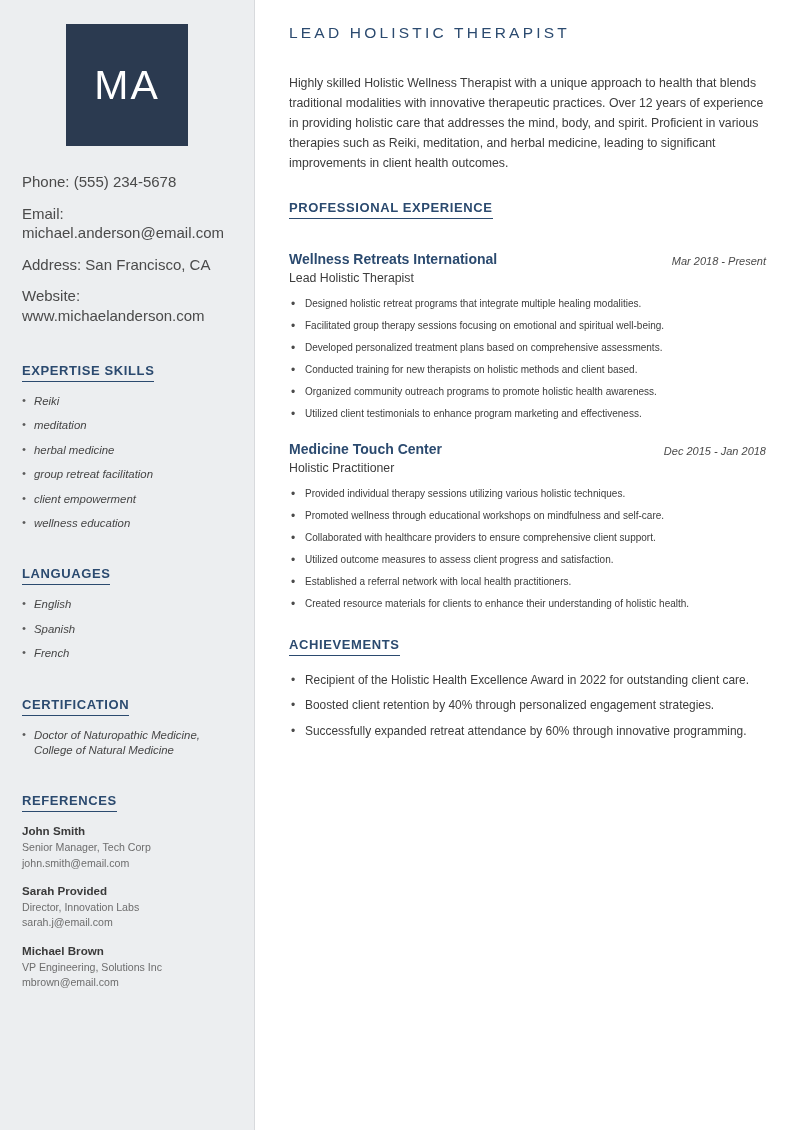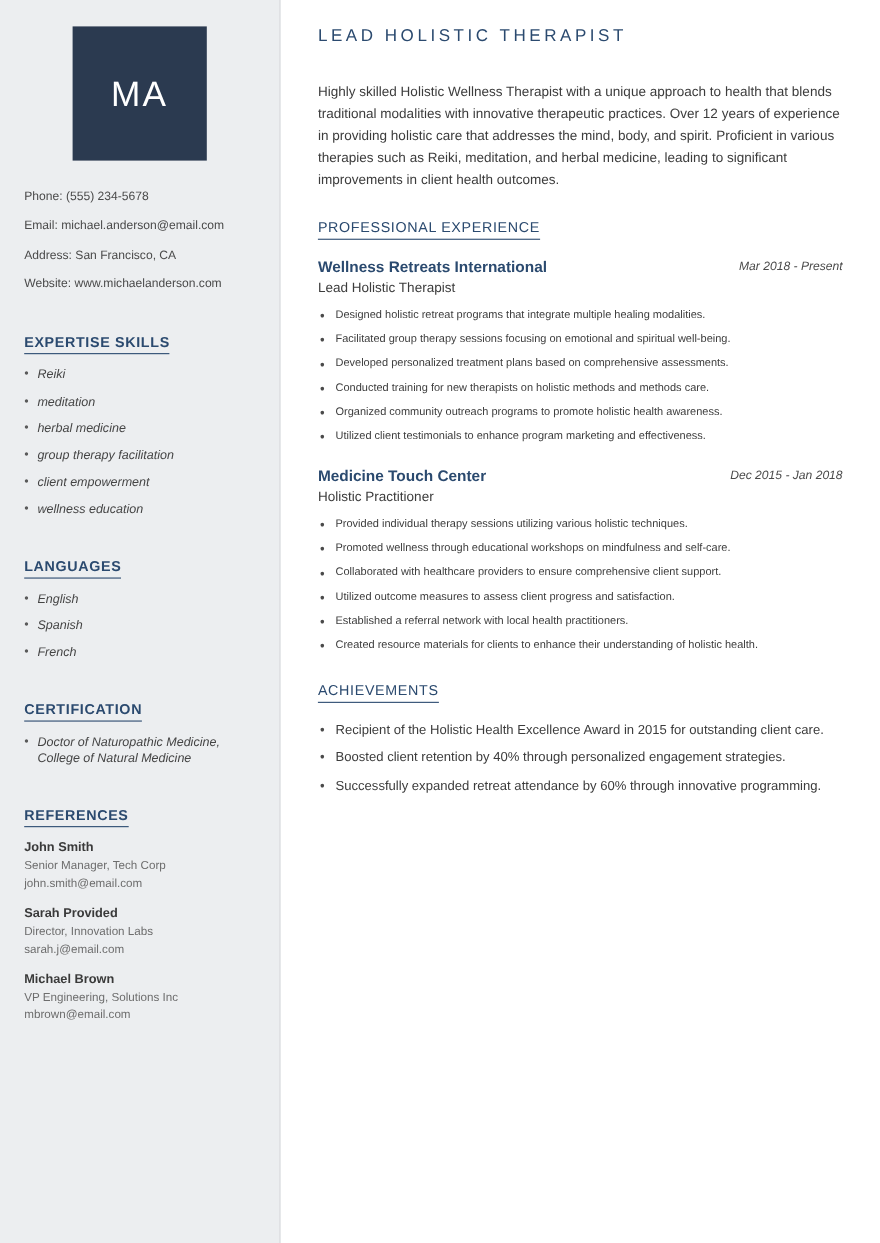--- a/index.html
+++ b/index.html
@@ -39,26 +39,26 @@
     margin-bottom: 26px;
   }
   .monogram {
     width: 122px;
     height: 122px;
     background: #2b3a50;
     color: #ffffff;
     display: flex;
     align-items: center;
     justify-content: center;
-    font-size: 32px;
+    font-size: 41px;
     letter-spacing: 2px;
     font-weight: 400;
   }
   .contact-line {
-    font-size: 11px;
+    font-size: 15px;
     color: #4a4a4a;
     margin-bottom: 12px;
     line-height: 1.3;
     word-break: break-word;
   }
   .side-heading {
     font-size: 13px;
     font-weight: bold;
     color: #2b4a6f;
     letter-spacing: 0.6px;
@@ -127,33 +127,34 @@
   }
   .summary {
     font-size: 12.3px;
     line-height: 1.62;
     color: #3c3c3c;
     margin-bottom: 24px;
     margin-top: 32px;
   }
   .main-heading {
     font-size: 13px;
-    font-weight: normal;
+    font-weight: bold;
     color: #2b4a6f;
     letter-spacing: 0.6px;
     border-bottom: 1.5px solid #2b4a6f;
     display: inline-block;
     padding-bottom: 3px;
     margin-bottom: 16px;
   }
   .job-row {
     display: flex;
     justify-content: space-between;
-    align-items: center;
+    align-items: flex-end;
     margin-bottom: 4px;
+    margin-top: 16px;
   }
   .job-company {
     font-size: 14px;
     font-weight: bold;
     color: #2b4a6f;
   }
   .job-dates {
     font-size: 11px;
     font-style: italic;
     color: #4a4a4a;
@@ -225,21 +226,21 @@
       <div class="contact-line">Email: michael.anderson@email.com</div>
       <div class="contact-line">Address: San Francisco, CA</div>
       <div class="contact-line">Website: www.michaelanderson.com</div>
     </div>
 
     <div class="side-heading">EXPERTISE SKILLS</div>
     <ul class="bullet-list">
       <li>Reiki</li>
       <li>meditation</li>
       <li>herbal medicine</li>
-      <li>group therapy facilitation</li>
+      <li>group retreat facilitation</li>
       <li>client empowerment</li>
       <li>wellness education</li>
     </ul>
 
     <div class="side-heading">LANGUAGES</div>
     <ul class="bullet-list">
       <li>English</li>
       <li>Spanish</li>
       <li>French</li>
     </ul>
@@ -279,21 +280,21 @@
     <div>
       <div class="job-row">
         <div class="job-company">Wellness Retreats International</div>
         <div class="job-dates">Mar 2018 - Present</div>
       </div>
       <div class="job-title">Lead Holistic Therapist</div>
       <ul class="duties">
         <li>Designed holistic retreat programs that integrate multiple healing modalities.</li>
         <li>Facilitated group therapy sessions focusing on emotional and spiritual well-being.</li>
         <li>Developed personalized treatment plans based on comprehensive assessments.</li>
-        <li>Conducted training for new therapists on holistic methods and methods care.</li>
+        <li>Conducted training for new therapists on holistic methods and client based.</li>
         <li>Organized community outreach programs to promote holistic health awareness.</li>
         <li>Utilized client testimonials to enhance program marketing and effectiveness.</li>
       </ul>
     </div>
 
     <div>
       <div class="job-row">
         <div class="job-company">Medicine Touch Center</div>
         <div class="job-dates">Dec 2015 - Jan 2018</div>
       </div>
@@ -303,19 +304,19 @@
         <li>Promoted wellness through educational workshops on mindfulness and self-care.</li>
         <li>Collaborated with healthcare providers to ensure comprehensive client support.</li>
         <li>Utilized outcome measures to assess client progress and satisfaction.</li>
         <li>Established a referral network with local health practitioners.</li>
         <li>Created resource materials for clients to enhance their understanding of holistic health.</li>
       </ul>
     </div>
 
     <div class="main-heading section-gap">ACHIEVEMENTS</div>
     <ul class="ach-list">
-      <li>Recipient of the Holistic Health Excellence Award in 2015 for outstanding client care.</li>
+      <li>Recipient of the Holistic Health Excellence Award in 2022 for outstanding client care.</li>
       <li>Boosted client retention by 40% through personalized engagement strategies.</li>
       <li>Successfully expanded retreat attendance by 60% through innovative programming.</li>
     </ul>
 
   </main>
 </div>
 
 </body></html>

